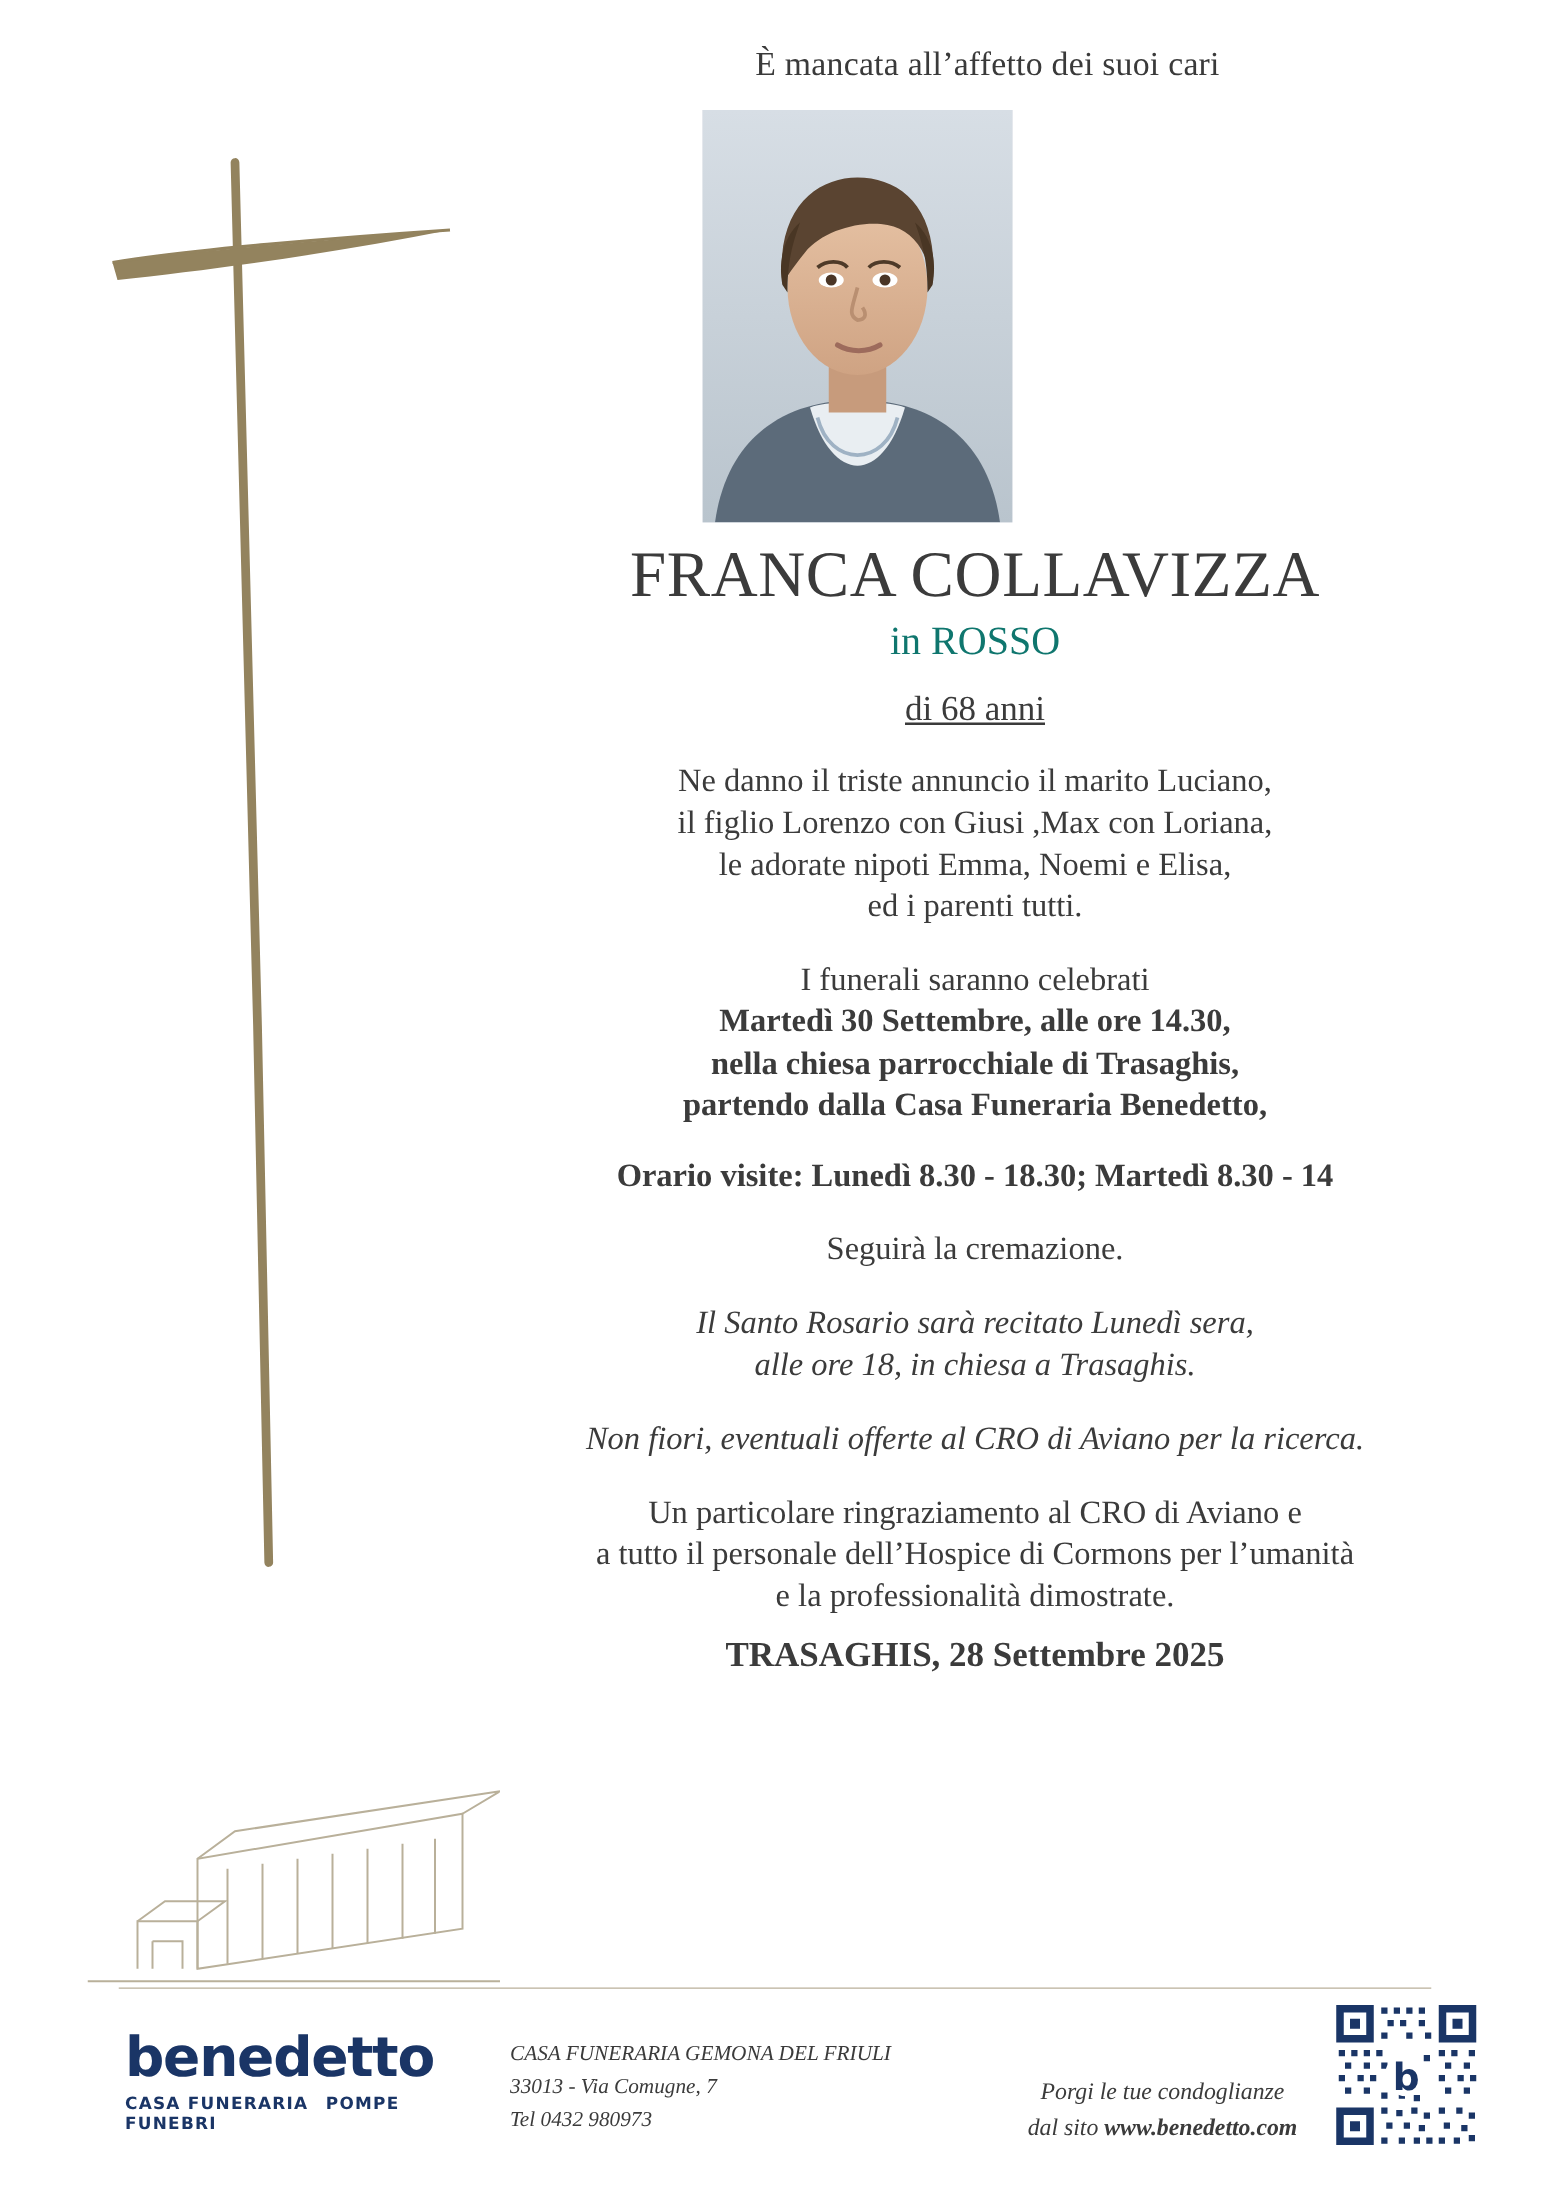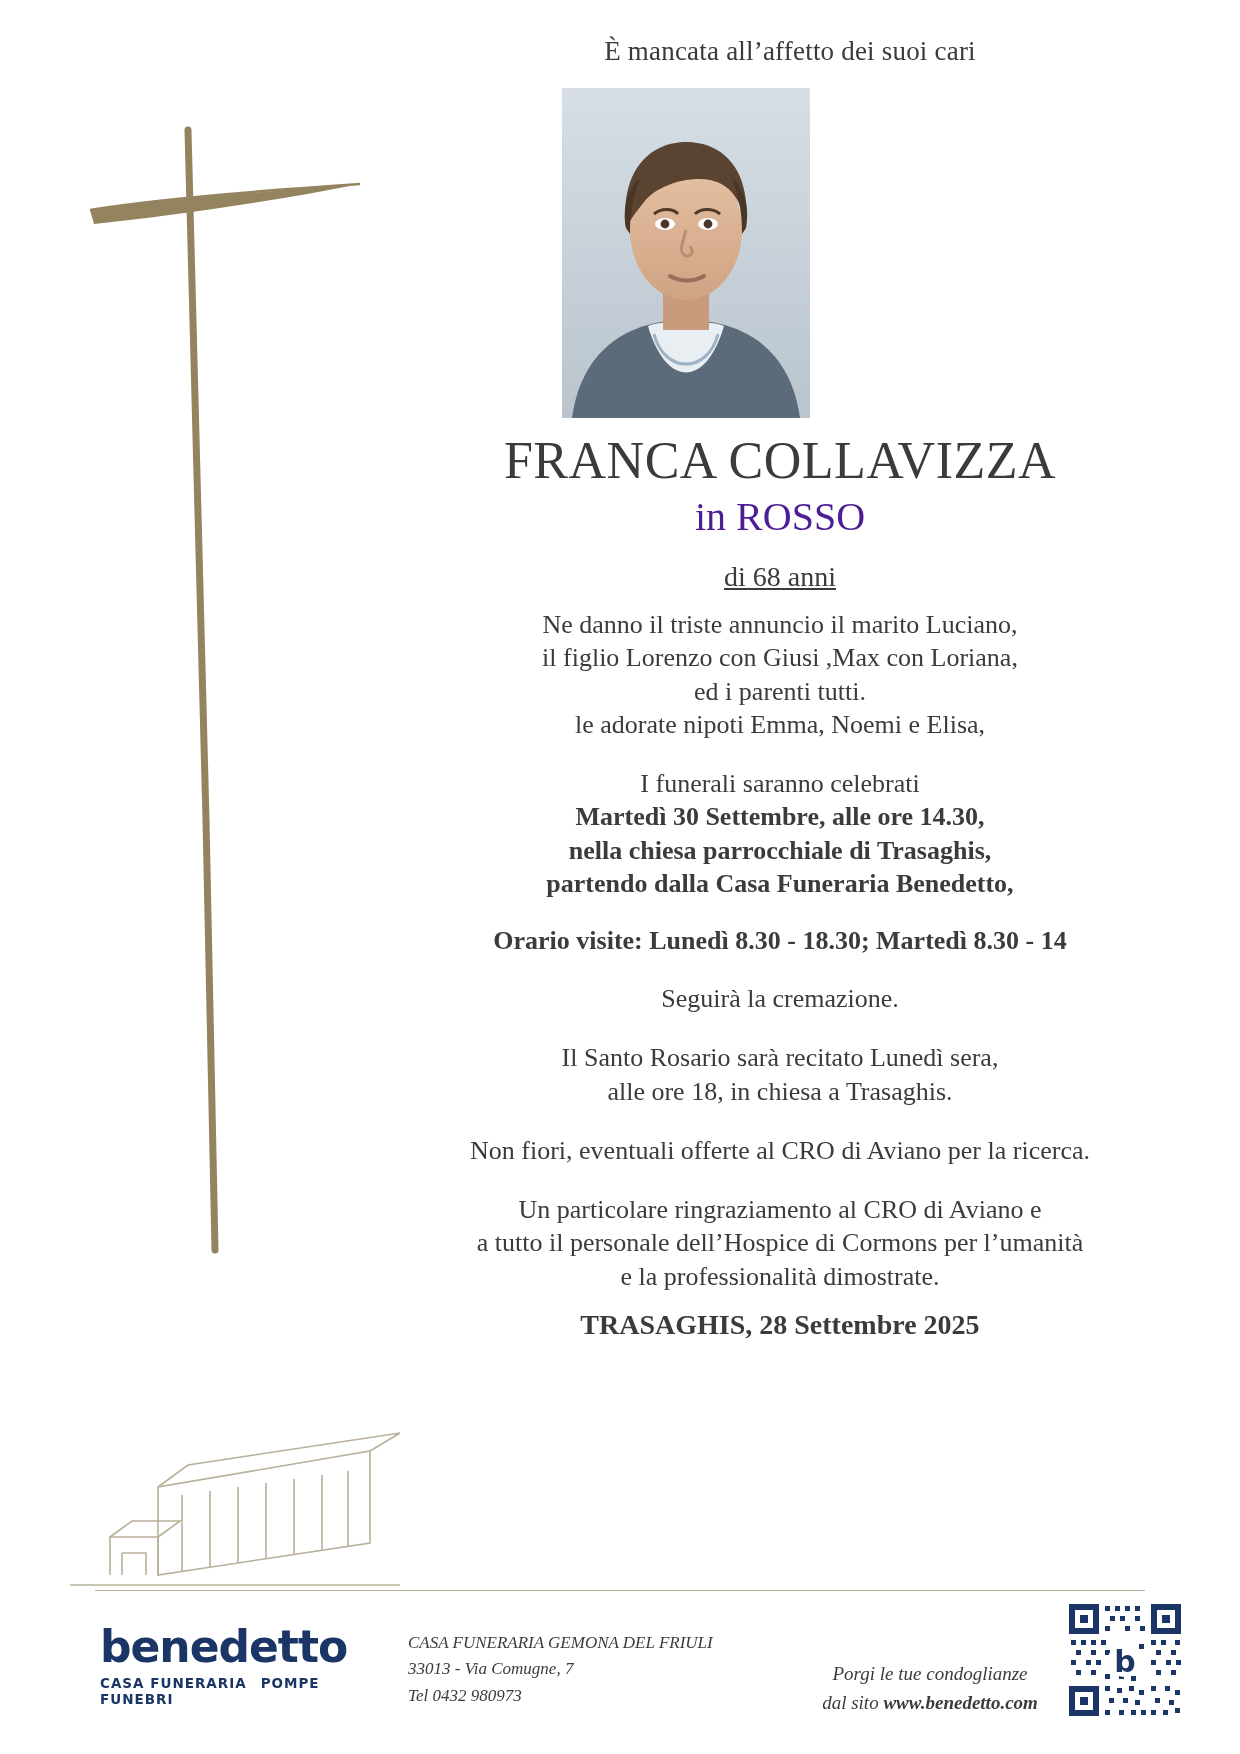--- a/index.html
+++ b/index.html
@@ -66,22 +66,22 @@
     text-align: center;
   }
   .name-1 {
     font-size: 52px;
     letter-spacing: 0.5px;
     color: #3b3b3b;
     line-height: 1.18;
     white-space: nowrap;
   }
   .name-2 {
-    font-size: 40px;
-    color: #4c1d95;
+    font-size: 32px;
+    color: #0f766e;
     line-height: 1.2;
     margin-top: 2px;
   }
   .age {
     font-size: 28px;
     margin-top: 20px;
     color: #3b3b3b;
     text-decoration: underline;
   }
 
@@ -92,21 +92,21 @@
     width: 900px;
     text-align: center;
   }
   .para {
     font-size: 26px;
     line-height: 1.28;
     color: #3b3b3b;
     margin: 0 0 26px 0;
   }
   .para.tight { margin-bottom: 16px; }
-  .italic { }
+  .italic { font-style: italic; }
   .para .l { display: block; }
 
   .funeral-block .l.b { font-weight: bold; }
 
   .visits {
     font-size: 26px;
     font-weight: bold;
     margin: 0 0 26px 0;
   }
 
@@ -249,22 +249,22 @@
     <div class="name-1">FRANCA COLLAVIZZA</div>
     <div class="name-2">in ROSSO</div>
     <div class="age">di 68 anni</div>
   </div>
 
   <div class="body-col">
 
     <p class="para">
       <span class="l">Ne danno il triste annuncio il marito Luciano,</span>
       <span class="l">il figlio Lorenzo con Giusi ,Max con Loriana,</span>
+      <span class="l">le adorate nipoti Emma, Noemi e Elisa,</span>
       <span class="l">ed i parenti tutti.</span>
-      <span class="l">le adorate nipoti Emma, Noemi e Elisa,</span>
     </p>
 
     <p class="para funeral-block">
       <span class="l">I funerali saranno celebrati</span>
       <span class="l b">Martedì 30 Settembre, alle ore 14.30,</span>
       <span class="l b">nella chiesa parrocchiale di Trasaghis,</span>
       <span class="l b">partendo dalla Casa Funeraria Benedetto,</span>
     </p>
 
     <p class="visits">Orario visite: Lunedì 8.30 - 18.30; Martedì 8.30 - 14</p>

